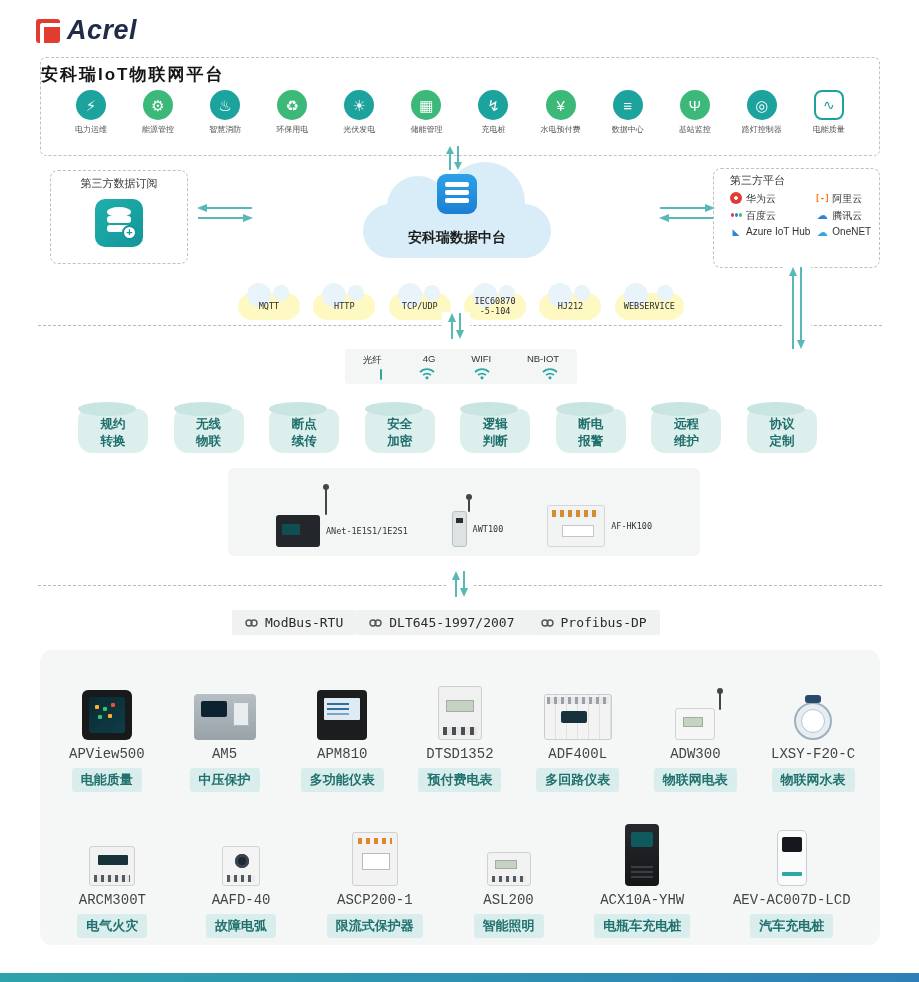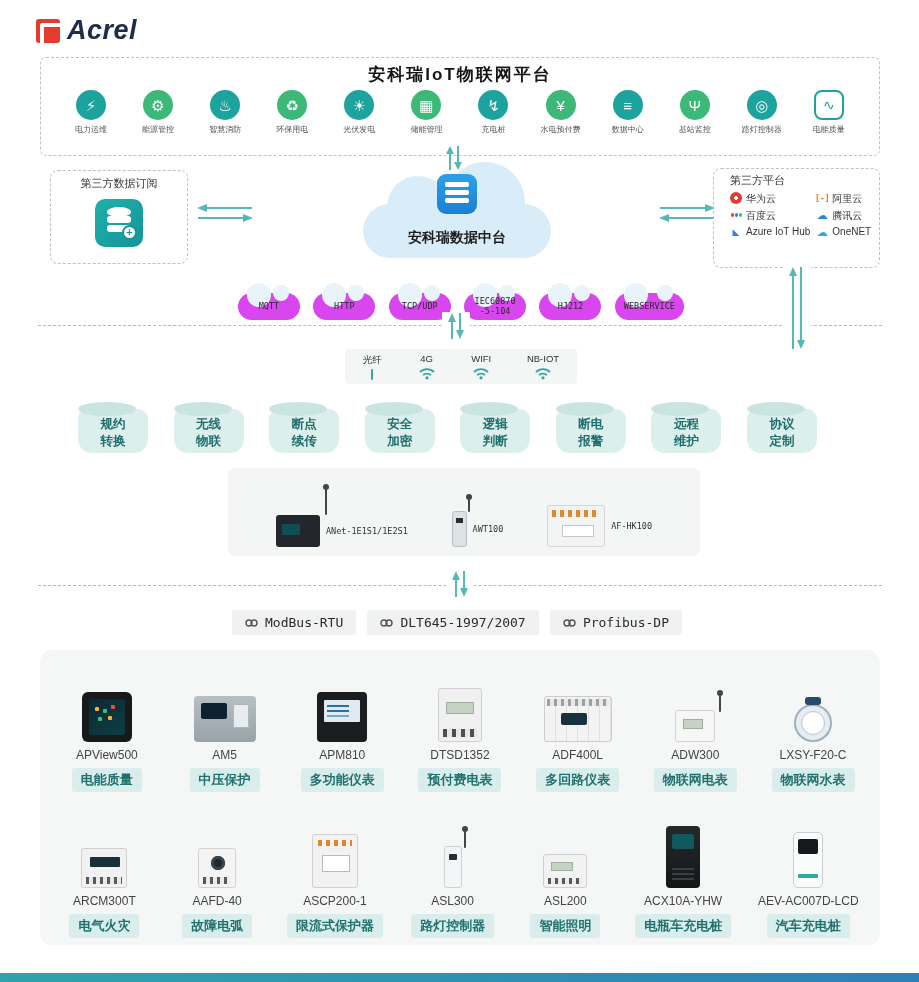--- a/index.html
+++ b/index.html
@@ -7,21 +7,21 @@
   .stage{position:relative;width:919px;height:982px;background:#fff;overflow:hidden}
 
   
   .logo{position:absolute;left:36px;top:15px;display:flex;align-items:center;gap:7px}
   .logo-mark{width:24px;height:24px;background:#e23b30;border-radius:3px;position:relative;overflow:hidden}
   .logo-mark::after{content:"";position:absolute;left:4px;top:4px;width:16px;height:16px;border:4px solid #fff;border-right-color:transparent;border-bottom-color:transparent;border-radius:3px}
   .logo-text{font-size:27px;font-weight:bold;font-style:italic;color:#1f2c49;letter-spacing:.5px}
 
   
   .plat{position:absolute;left:40px;top:57px;width:840px;height:99px;border:1px dashed #c0c0c0;border-radius:6px}
-  .plat-title{margin-top:5px;text-align:center;font-size:17px;font-weight:bold;color:#151515;letter-spacing:2px}
+  .plat-title{margin-top:5px;text-align:left;font-size:17px;font-weight:bold;color:#151515;letter-spacing:2px}
   .apps{position:absolute;left:20px;right:20px;top:32px;display:flex;justify-content:space-between}
   .app{width:60px;display:flex;flex-direction:column;align-items:center;gap:4px}
   .app-ic{width:30px;height:30px;border-radius:50%;color:#fff;display:flex;align-items:center;justify-content:center;font-size:15px;line-height:1}
   .app:nth-child(odd) .app-ic{background:#1ca39d}
   .app:nth-child(even) .app-ic{background:#3cb878}
   .app.pq .app-ic{background:#fff;border:2px solid #1ca39d;color:#1ca39d;border-radius:8px;font-size:14px}
   .app-lb{font-size:8px;color:#555;white-space:nowrap}
 
   
   .subbox{position:absolute;left:50px;top:170px;width:138px;height:94px;border:1px dashed #c0c0c0;border-radius:8px;text-align:center}
@@ -49,59 +49,59 @@
   .ic-hw{border-radius:50%;background:radial-gradient(circle,#fff 0 2px,#e23b30 2px)}
   .ic-ali::before{content:"[-]";color:#ff6a00;font-weight:bold;font-size:8px;font-family:"DejaVu Sans Mono",monospace}
   .ic-bd i{width:4px;height:4px;border-radius:50%;display:inline-block;margin:0 .5px}
   .ic-bd .r{background:#e23b30}.ic-bd .b{background:#2b84d8}.ic-bd .g{background:#3cb878}
   .ic-tx::before{content:"☁";color:#2b84d8;font-size:11px}
   .ic-az::before{content:"◣";color:#2b84d8;font-size:9px}
   .ic-on::before{content:"☁";color:#35a6e0;font-size:11px}
 
   
   .tclouds{position:absolute;left:238px;top:280px;width:446px;display:flex;justify-content:space-between;align-items:flex-end}
-  .cl{position:relative;background:#d946ef;border-radius:14px;min-width:62px;height:27px;display:flex;align-items:center;justify-content:center;padding:0 9px;margin-top:13px}
+  .cl{position:relative;background:#fef9c3;border-radius:14px;min-width:62px;height:27px;display:flex;align-items:center;justify-content:center;padding:0 9px;margin-top:13px}
   .cl::before{content:"";position:absolute;width:24px;height:24px;border-radius:50%;background:#e9f3fa;top:-10px;left:9px}
   .cl::after{content:"";position:absolute;width:16px;height:16px;border-radius:50%;background:#e9f3fa;top:-8px;right:11px}
   .cl span{position:relative;z-index:1;text-align:center;white-space:pre-line;line-height:1.15;font-size:8.5px;color:#2b2b2b;font-family:"DejaVu Sans Mono",monospace}
 
   
   .dash{position:absolute;left:38px;right:37px;border-top:1px dashed #b8b8b8}
   .arr{position:absolute}
   .apatch{background:#fff;padding:0 4px;z-index:3}
 
   
   .connbar{position:absolute;left:345px;top:349px;width:232px;height:35px;background:#f4f5f5;border-radius:4px;display:flex;align-items:center;justify-content:space-around}
-  .conn{display:flex;flex-direction:column;align-items:center;gap:2px}
+  .conn{display:flex;flex-direction:column;align-items:flex-end;gap:2px}
   .conn-lb{font-size:9.5px;color:#333}
   .fiber{width:2px;height:11px;background:#2fa8a5;border-radius:1px}
 
   
   .feats{position:absolute;left:78px;right:102px;top:402px;display:flex;justify-content:space-between}
   .cyl{position:relative;width:70px;height:44px;background:#ddefec;border-radius:10px 10px 14px 14px;margin-top:7px}
   .cyl::before{content:"";position:absolute;left:0;top:-7px;width:58px;height:14px;border-radius:50%;background:#c9e5e1}
   .cyl span{position:relative;z-index:1;display:flex;height:100%;align-items:center;justify-content:center;text-align:center;font-size:12.5px;font-weight:bold;color:#1e6e6b;white-space:pre-line;line-height:1.3;padding-top:3px}
 
   
   .gwbox{position:absolute;left:228px;top:468px;width:472px;height:88px;background:#f4f5f5;border-radius:6px;display:flex;justify-content:space-around;align-items:flex-end;padding:8px 26px 9px}
   .gw{display:flex;flex-direction:row;align-items:center;gap:6px}
   .gw-model{font-size:8.5px;color:#333;font-family:"DejaVu Sans Mono",monospace}
 
   
-  .fps{position:absolute;left:232px;top:610px;width:450px;display:flex;justify-content:space-between}
+  .fps{position:absolute;left:232px;top:610px;width:450px;display:flex;justify-content:flex-start}
   .fp{display:flex;align-items:center;gap:7px;background:#f0f1f1;padding:5px 13px;font-family:"DejaVu Sans Mono",monospace;font-size:13px;color:#2b2b2b;border-radius:2px}
 
   
   .prodbox{position:absolute;left:40px;top:650px;width:840px;height:295px;background:#f5f6f6;border-radius:12px;padding:12px 8px 0}
   .prow{display:flex;justify-content:space-around;align-items:flex-end}
   .prow1{height:130px}
   .prow2{height:134px;margin-top:12px}
   .prod{display:flex;flex-direction:column;align-items:center;gap:6px;min-width:86px}
   .p-img{height:64px;display:flex;align-items:flex-end;justify-content:center}
-  .p-model{font-size:12px;color:#444;font-family:Liberation Sans, sans-serif;white-space:nowrap}
+  .p-model{font-size:14px;color:#444;font-family:Liberation Mono, monospace;white-space:nowrap}
   .badge{background:#d9eeec;color:#20706e;font-size:13px;font-weight:bold;padding:3px 9px;border-radius:3px;white-space:nowrap}
 
   
   .d{position:relative}
   .ant{position:absolute;right:-7px;top:-16px;width:2px;height:17px;background:#41464b;border-radius:1px}
   .ant::before{content:"";position:absolute;left:-2px;top:-5px;width:6px;height:6px;border-radius:50%;background:#41464b}
   .ant.tall{height:26px;top:-26px}
   .d-apview{width:50px;height:50px;background:#17191b;border-radius:6px}
   .d-apview::before{content:"";position:absolute;inset:7px;background:linear-gradient(145deg,#0b2a33,#0e3d46);border-radius:3px}
   .d-apview::after{content:"";position:absolute;left:13px;top:15px;width:4px;height:4px;border-radius:1px;background:#ffb02e;box-shadow:8px 2px 0 #35c46c,16px -2px 0 #e94f3d,3px 10px 0 #35c46c,13px 9px 0 #ffb02e}
@@ -548,29 +548,20 @@
       </div>
       <div class="prod">
         <div class="p-img">
             <div class="d d-ascp"></div>
           </div>
         <div class="p-model">ASCP200-1</div>
         <div class="badge">限流式保护器</div>
       </div>
       <div class="prod">
         <div class="p-img">
-            <div class="d d-asl3">
-              <i class="ant" style="right:-5px"></i>
-            </div>
-          </div>
-        <div class="p-model">ASL300</div>
-        <div class="badge">路灯控制器</div>
-      </div>
-      <div class="prod">
-        <div class="p-img">
             <div class="d d-asl2"></div>
           </div>
         <div class="p-model">ASL200</div>
         <div class="badge">智能照明</div>
       </div>
       <div class="prod">
         <div class="p-img">
             <div class="d d-acx"></div>
           </div>
         <div class="p-model">ACX10A-YHW</div>

